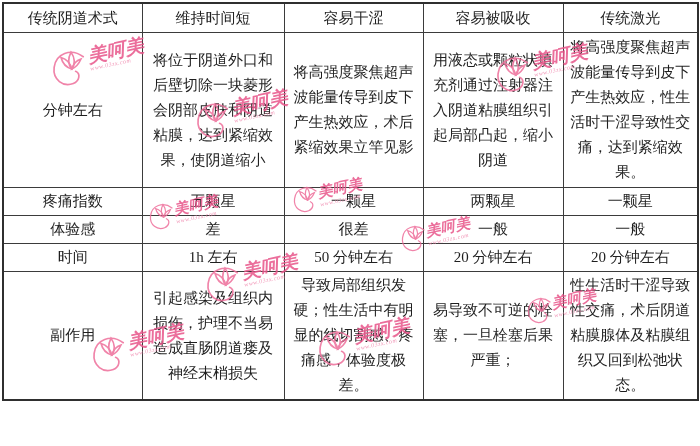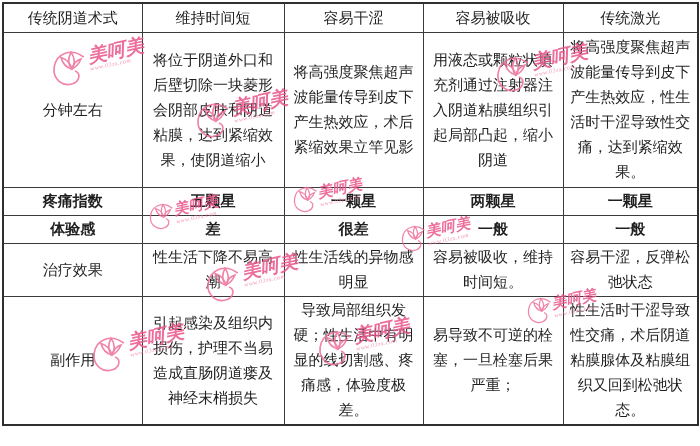--- a/index.html
+++ b/index.html
@@ -17,22 +17,22 @@
   }
   td{
     border:1px solid #3b3b3b;
     text-align:center;vertical-align:middle;
     font-size:15px;line-height:25px;
     padding:1px 4px;
     word-break:break-all;
   }
   tr.r-head   td{height:26px;line-height:24px;}
   tr.r-princ  td{height:152px;}
-  tr.r-pain   td{height:22px;font-weight:bold;}
-  tr.r-exp    td{height:24px;font-weight:bold;}
+  tr.r-pain   td{height:22px;}
+  tr.r-exp    td{height:24px;}
   tr.r-time   td{height:24px;}
   tr.r-effect td{height:49px;}
   tr.r-side   td{height:121px;}
   
   .wm-layer{position:absolute;left:0;top:0;width:700px;height:446px;
     pointer-events:none;z-index:5;}
   .wm{position:absolute;display:flex;align-items:flex-start;opacity:.85;}
   .wm svg{width:46px;height:46px;flex:0 0 auto;}
   .wm-label{
     margin:-4px 0 0 -6px;transform:rotate(-12deg);
@@ -90,26 +90,26 @@
       <td>两颗星</td>
       <td>一颗星</td>
     </tr>
     <tr class="r-exp">
       <td>体验感</td>
       <td>差</td>
       <td>很差</td>
       <td>一般</td>
       <td>一般</td>
     </tr>
-    <tr class="r-effect">
-      <td>治疗效果</td>
-      <td>性生活下降不易高潮</td>
-      <td>性生活线的异物感明显</td>
-      <td>容易被吸收，维持时间短。</td>
-      <td>容易干涩，反弹松弛状态</td>
+    <tr class="r-time">
+      <td>时间</td>
+      <td>1h 左右</td>
+      <td>50 分钟左右</td>
+      <td>20 分钟左右</td>
+      <td>20 分钟左右</td>
     </tr>
     <tr class="r-side">
       <td>副作用</td>
       <td>引起感染及组织内损伤，护理不当易造成直肠阴道瘘及神经末梢损失</td>
       <td>导致局部组织发硬；性生活中有明显的线切割感、疼痛感，体验度极差。</td>
       <td>易导致不可逆的栓塞，一旦栓塞后果严重；</td>
       <td>性生活时干涩导致性交痛，术后阴道粘膜腺体及粘膜组织又回到松弛状态。</td>
     </tr>
   </tbody>
     </table>

